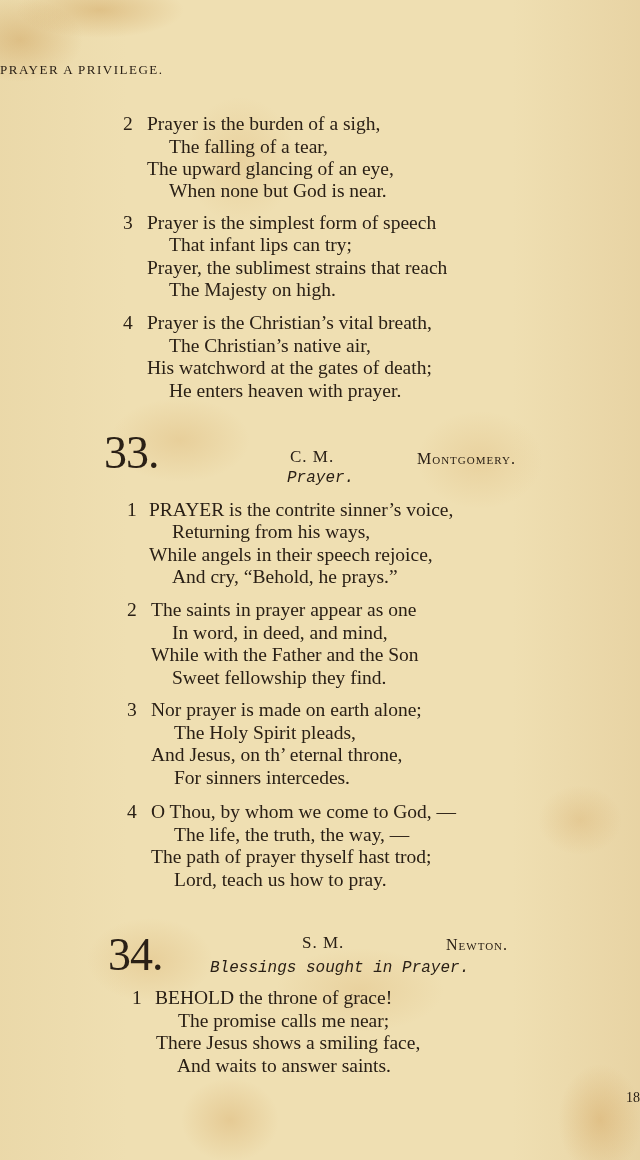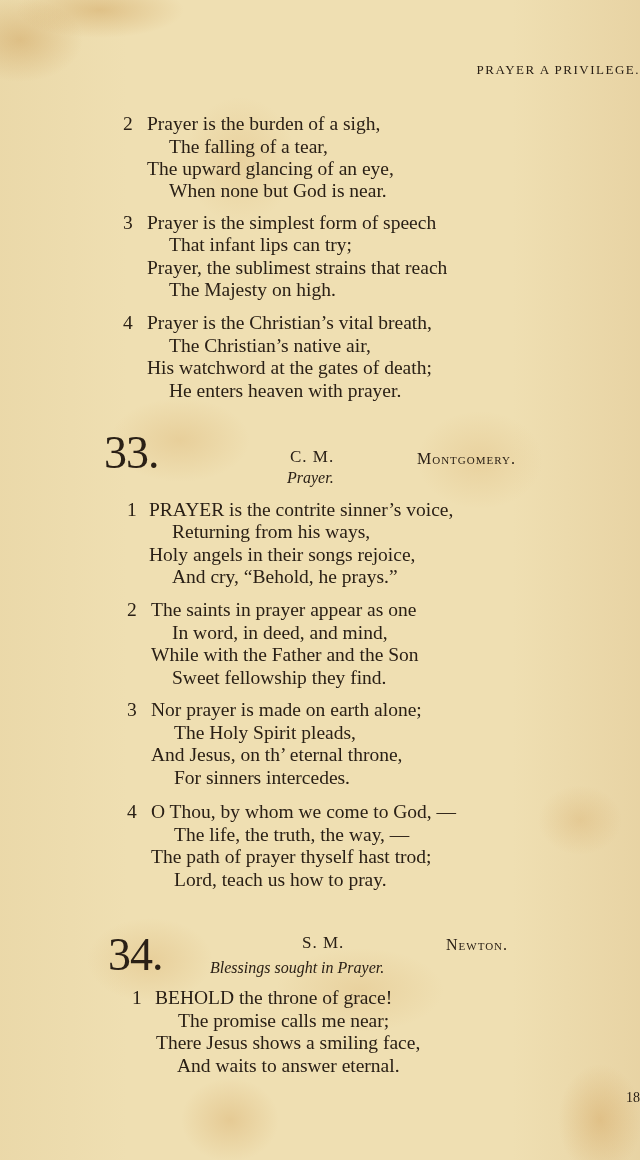--- a/index.html
+++ b/index.html
@@ -19,31 +19,31 @@
         radial-gradient(ellipse 90px 70px at 480px 460px, rgba(205,150,70,0.18), transparent 70%),
         radial-gradient(ellipse 90px 60px at 150px 960px, rgba(205,150,70,0.22), transparent 70%),
         radial-gradient(ellipse 120px 60px at 360px 990px, rgba(205,150,70,0.18), transparent 70%),
         radial-gradient(ellipse 60px 80px at 600px 1120px, rgba(200,140,60,0.30), transparent 70%),
         radial-gradient(ellipse 70px 60px at 230px 1120px, rgba(200,140,60,0.25), transparent 70%),
         radial-gradient(ellipse 60px 50px at 580px 820px, rgba(200,140,60,0.20), transparent 70%),
         linear-gradient(90deg, rgba(230,210,160,0.5) 0%, rgba(245,232,192,0.0) 20%, rgba(245,232,192,0.0) 80%, rgba(225,200,150,0.5) 100%);
     }
     .running-head {
       position: absolute; top: 62px; left: 0; width: 640px;
-      text-align: right; font-size: 13px; letter-spacing: 1.5px;
+      text-align: left; font-size: 13px; letter-spacing: 1.5px;
     }
     .line { position: absolute; font-size: 19.5px; white-space: nowrap; line-height: 1; }
     .num { position: absolute; font-size: 19.5px; line-height: 1; }
     .hymn-no {
       position: absolute; font-size: 46px; line-height: 1;
       letter-spacing: -1px;
     }
     .meter { position: absolute; font-size: 17px; letter-spacing: 1px; line-height: 1; text-align: center; }
     .author { position: absolute; font-size: 16px; letter-spacing: 1px; line-height: 1; font-variant: small-caps; }
-    .subtitle { position: absolute; font-size: 16px; font-style: italic; line-height: 1; white-space: nowrap; }
+    .subtitle { position: absolute; font-size: 16px; font-style: italic; line-height: 1; white-space: nowrap; font-family: Liberation Mono, monospace; }
     .page-no { position: absolute; top: 1090px; left: 0; width: 640px; text-align: right; font-size: 14px; }
   </style>
 </head>
 <body>
 
 <div class="paper"></div>
 
 <div class="running-head">PRAYER A PRIVILEGE.</div>
 
 <div>
@@ -74,21 +74,21 @@
   <span class="hymn-no" style="left:104px;top:430px">33.</span>
   <span class="meter" style="left:290px;top:448px">C. M.</span>
   <span class="author" style="left:417px;top:451px">Montgomery.</span>
   <span class="subtitle" style="left:287px;top:470px">Prayer.</span>
 </div>
 
 <div>
   <span class="num" style="left:127px;top:500px">1</span>
   <span class="line" style="left:149px;top:500px">PRAYER is the contrite sinner’s voice,</span>
   <span class="line" style="left:172px;top:522px">Returning from his ways,</span>
-  <span class="line" style="left:149px;top:545px">Holy angels in their songs rejoice,</span>
+  <span class="line" style="left:149px;top:545px">While angels in their speech rejoice,</span>
   <span class="line" style="left:172px;top:567px">And cry, “Behold, he prays.”</span>
 </div>
 
 <div>
   <span class="num" style="left:127px;top:600px">2</span>
   <span class="line" style="left:151px;top:600px">The saints in prayer appear as one</span>
   <span class="line" style="left:172px;top:623px">In word, in deed, and mind,</span>
   <span class="line" style="left:151px;top:645px">While with the Father and the Son</span>
   <span class="line" style="left:172px;top:668px">Sweet fellowship they find.</span>
 </div>
@@ -114,16 +114,16 @@
   <span class="meter" style="left:302px;top:934px">S. M.</span>
   <span class="author" style="left:446px;top:937px">Newton.</span>
   <span class="subtitle" style="left:210px;top:960px">Blessings sought in Prayer.</span>
 </div>
 
 <div>
   <span class="num" style="left:132px;top:988px">1</span>
   <span class="line" style="left:155px;top:988px">BEHOLD the throne of grace!</span>
   <span class="line" style="left:178px;top:1011px">The promise calls me near;</span>
   <span class="line" style="left:156px;top:1033px">There Jesus shows a smiling face,</span>
-  <span class="line" style="left:177px;top:1056px">And waits to answer eternal.</span>
+  <span class="line" style="left:177px;top:1056px">And waits to answer saints.</span>
 </div>
 
 <div class="page-no">18</div>
 
 </body></html>

